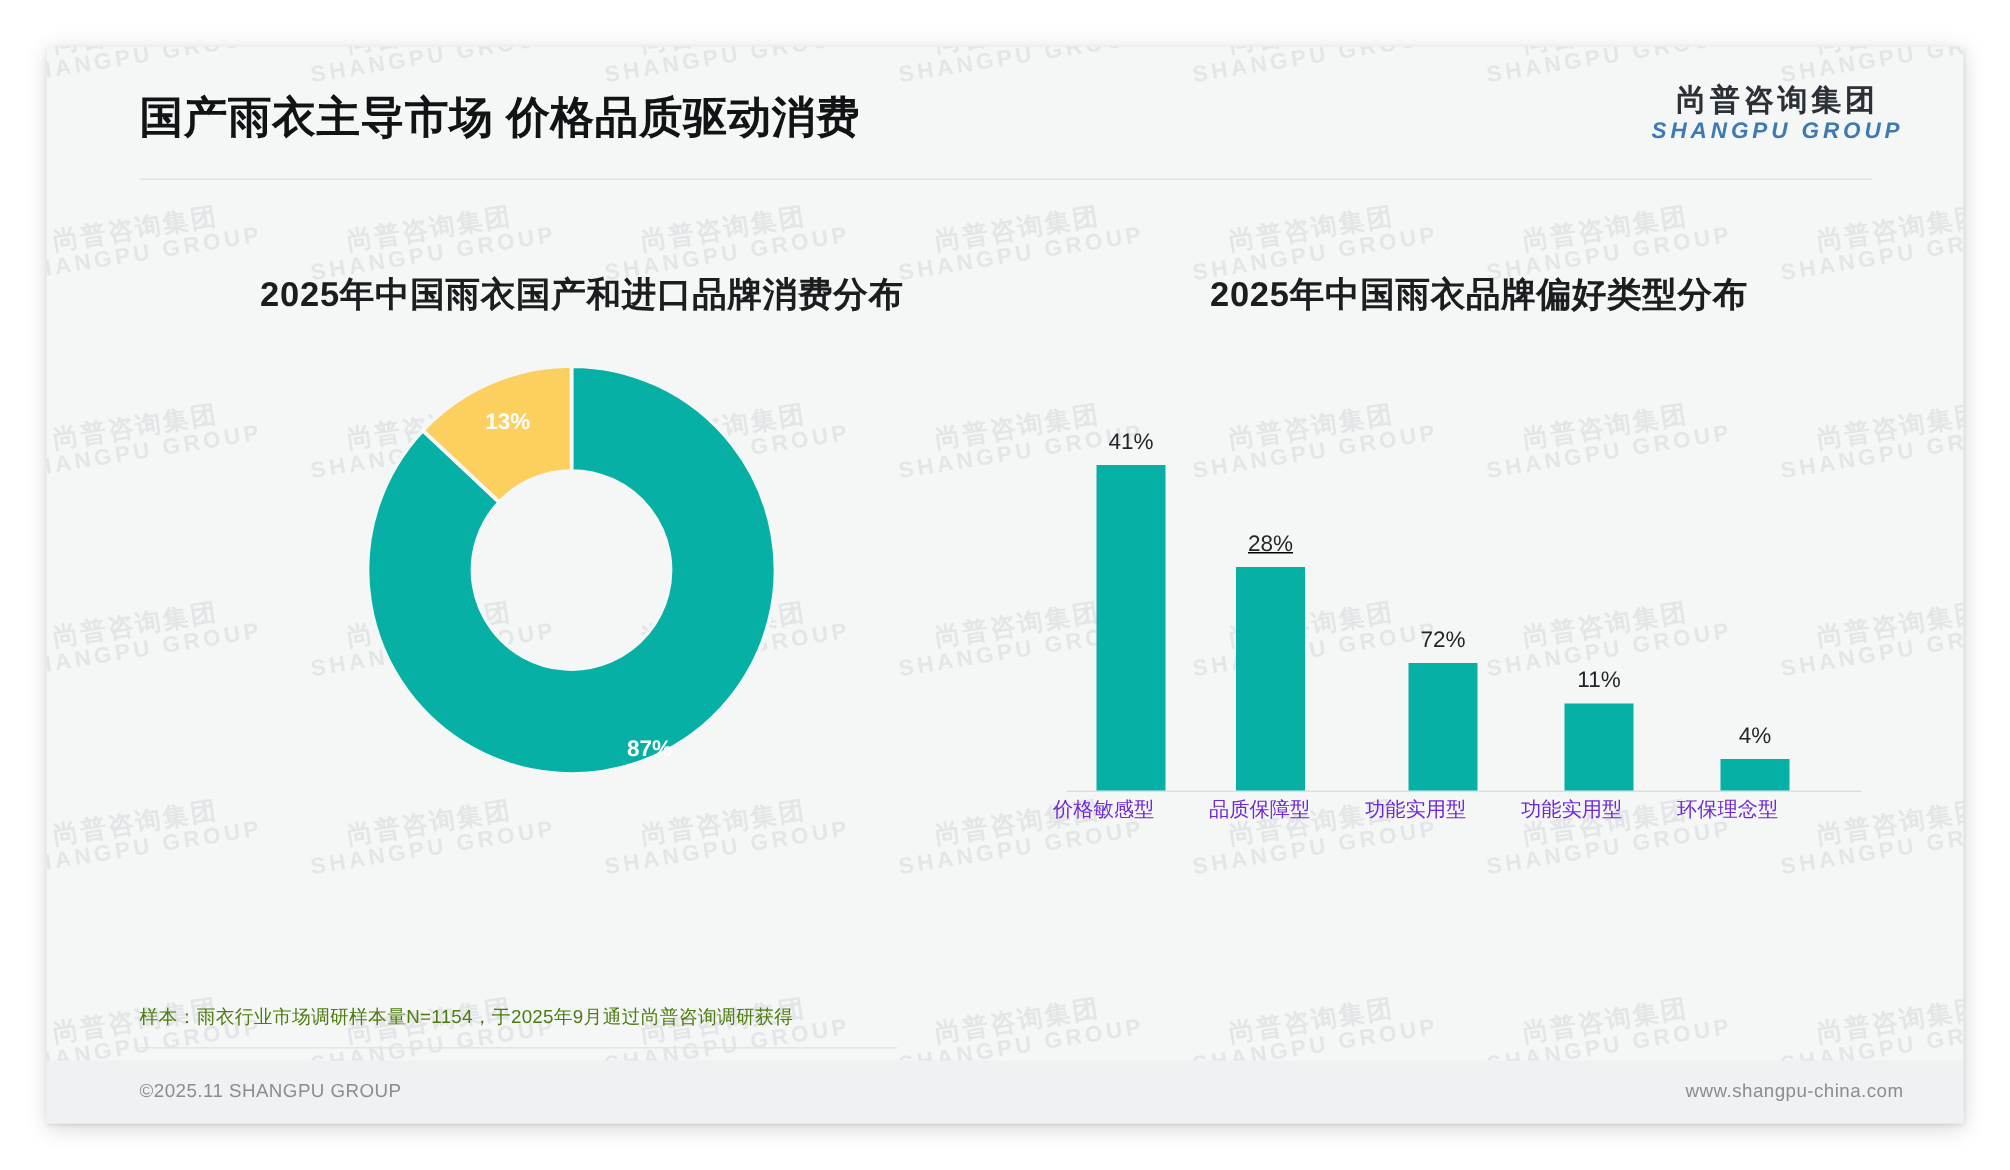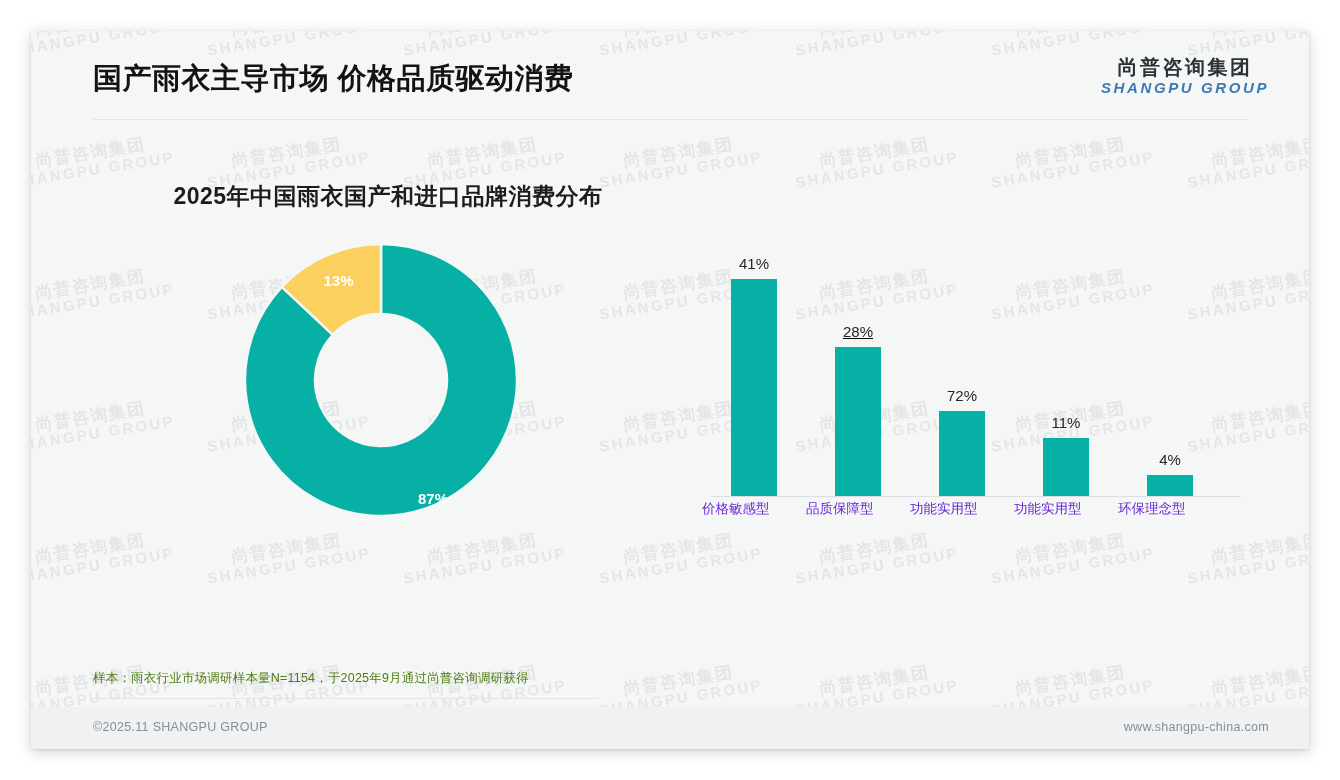--- a/index.html
+++ b/index.html
@@ -324,29 +324,30 @@
               <path d="M 150 14 A 136 136 0 1 1 50.86026667068799 56.90159359369838 L 101.88807059018683 104.81989100870656 A 66 66 0 1 0 150 84 Z" fill="#06b0a5" stroke="#f5f6f6" stroke-width="2.5"></path>
               <path d="M 50.86026667068799 56.90159359369838 A 136 136 0 0 1 149.99999999999997 14 L 150 84 A 66 66 0 0 0 101.88807059018683 104.81989100870656 Z" fill="#fbd05f" stroke="#f5f6f6" stroke-width="2.5"></path>
             </g>
           <text id="lbl-0" class="slice-label" text-anchor="middle" dominant-baseline="middle" x="202.0263736731563" y="270.2258559646015">87%</text>
           <text id="lbl-1" class="slice-label" text-anchor="middle" dominant-baseline="middle" x="107.5051757020785" y="51.800255051814005">13%</text>
         </svg>
       </div>
     </div>
 
     <div class="panel panel-right">
+      <div class="chart-title">2025年中国雨衣品牌偏好类型分布</div>
       <div class="bars-wrap">
         <div class="baseline"></div>
         <div id="bar-cols">
             <div class="bar-col" style="left: 26px; text-align: right;">
               <div class="bar-val">41%</div>
               <div class="bar-rect" style="height: 217.478px; background: rgb(6, 176, 165);"></div>
             </div>
             <div class="bar-cat" style="left: -3px;">价格敏感型</div>
-            <div class="bar-col" style="left: 130px; text-decoration: underline;">
+            <div class="bar-col" style="left: 119px; text-decoration: underline;">
               <div class="bar-val">28%</div>
               <div class="bar-rect" style="height: 148.522px; background: rgb(6, 176, 165);"></div>
             </div>
             <div class="bar-cat" style="left: 101px;">品质保障型</div>
             <div class="bar-col" style="left: 234px;">
               <div class="bar-val">72%</div>
               <div class="bar-rect" style="height: 84.8696px; background: rgb(6, 176, 165);"></div>
             </div>
             <div class="bar-cat" style="left: 205px;">功能实用型</div>
             <div class="bar-col" style="left: 338px;">

